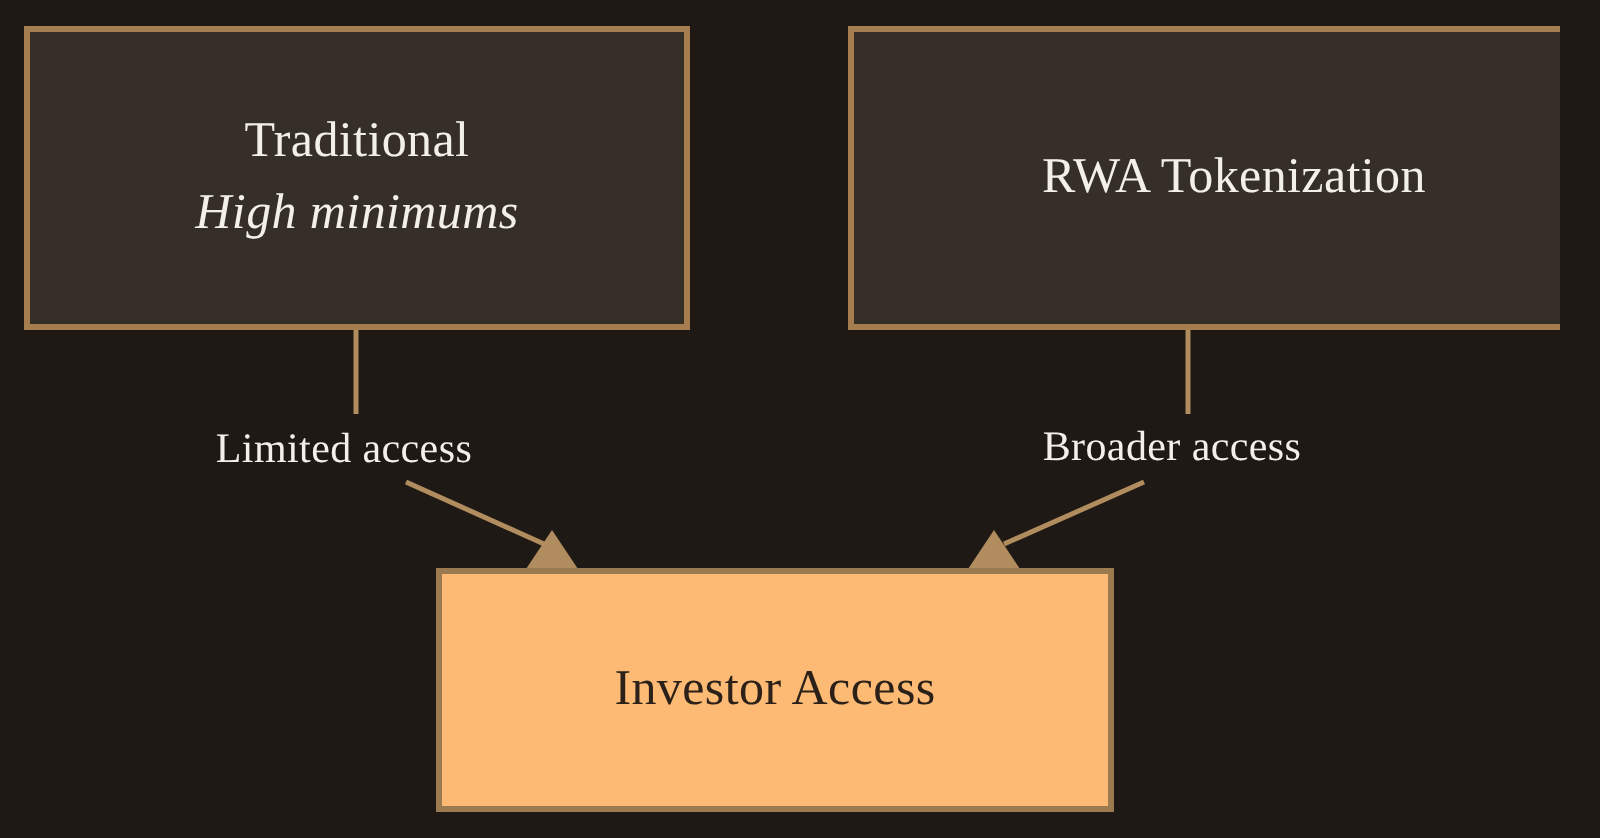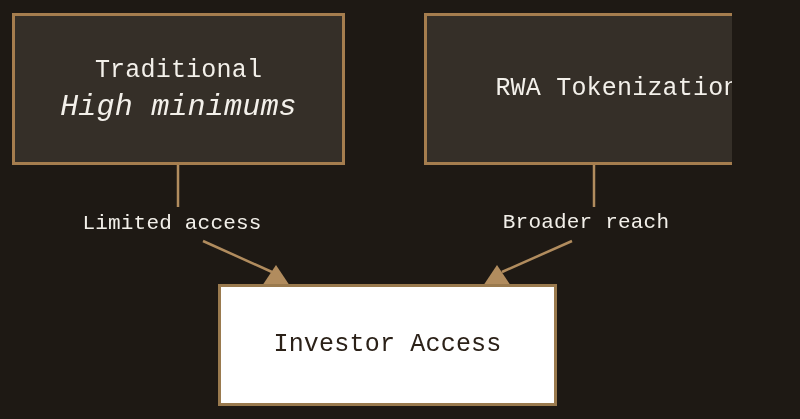--- a/index.html
+++ b/index.html
@@ -6,50 +6,51 @@
     margin: 0;
     padding: 0;
     background: #1e1914;
   }
   .canvas {
     position: relative;
     width: 732px;
     height: 419px;
     background: #1e1914;
     overflow: hidden;
-    font-family: Liberation Mono, monospace;
+    font-family: Liberation Serif, serif;
+    padding-left: 48px;
   }
   .node {
     position: absolute;
     box-sizing: border-box;
     display: flex;
     flex-direction: column;
     align-items: center;
     justify-content: center;
     text-align: center;
   }
   .node-dark {
     background: #352f28;
     border: 3px solid #a57d4e;
     color: #f3f0ea;
   }
   .node-tan {
-    background: #ffffff;
+    background: #fdba74;
     border: 3px solid #9a7a4e;
     color: #2b2118;
     text-align: right;
   }
   .node-title {
     font-size: 25px;
     line-height: 36px;
     font-weight: normal;
     letter-spacing: 0.2px;
   }
   .node-subtitle {
-    font-size: 30px;
+    font-size: 25px;
     line-height: 36px;
     font-style: italic;
     letter-spacing: 0.2px;
   }
   .node-traditional { left: 12px; top: 13px; width: 333px; height: 152px; }
   .node-rwa        { left: 400px; top: 13px; width: 386px; height: 152px; margin-left: 24px; }
   .node-investor   { left: 218px; top: 284px; width: 339px; height: 122px; }
   .edge-label {
     position: absolute;
     width: 180px;
@@ -85,19 +86,19 @@
     <line x1="178" y1="165" x2="178" y2="207" stroke="#b18c5e" stroke-width="2.5"></line>
     <line x1="594" y1="165" x2="594" y2="207" stroke="#b18c5e" stroke-width="2.5"></line>
     <line x1="203" y1="241" x2="272" y2="272" stroke="#b18c5e" stroke-width="2.5"></line>
     <polygon points="276,265 262,286 290,286" fill="#b18c5e"></polygon>
     <line x1="572" y1="241" x2="502" y2="272" stroke="#b18c5e" stroke-width="2.5"></line>
     <polygon points="497,265 483,286 511,286" fill="#b18c5e"></polygon>
   </svg>
 
   <div class="edge-label edge-label-left">Limited access</div>
 
-  <div class="edge-label edge-label-right">Broader reach</div>
+  <div class="edge-label edge-label-right">Broader access</div>
 
   <div class="node node-tan node-investor">
     <div class="node-title">Investor Access</div>
   </div>
 
 </div>
 
 </body></html>

